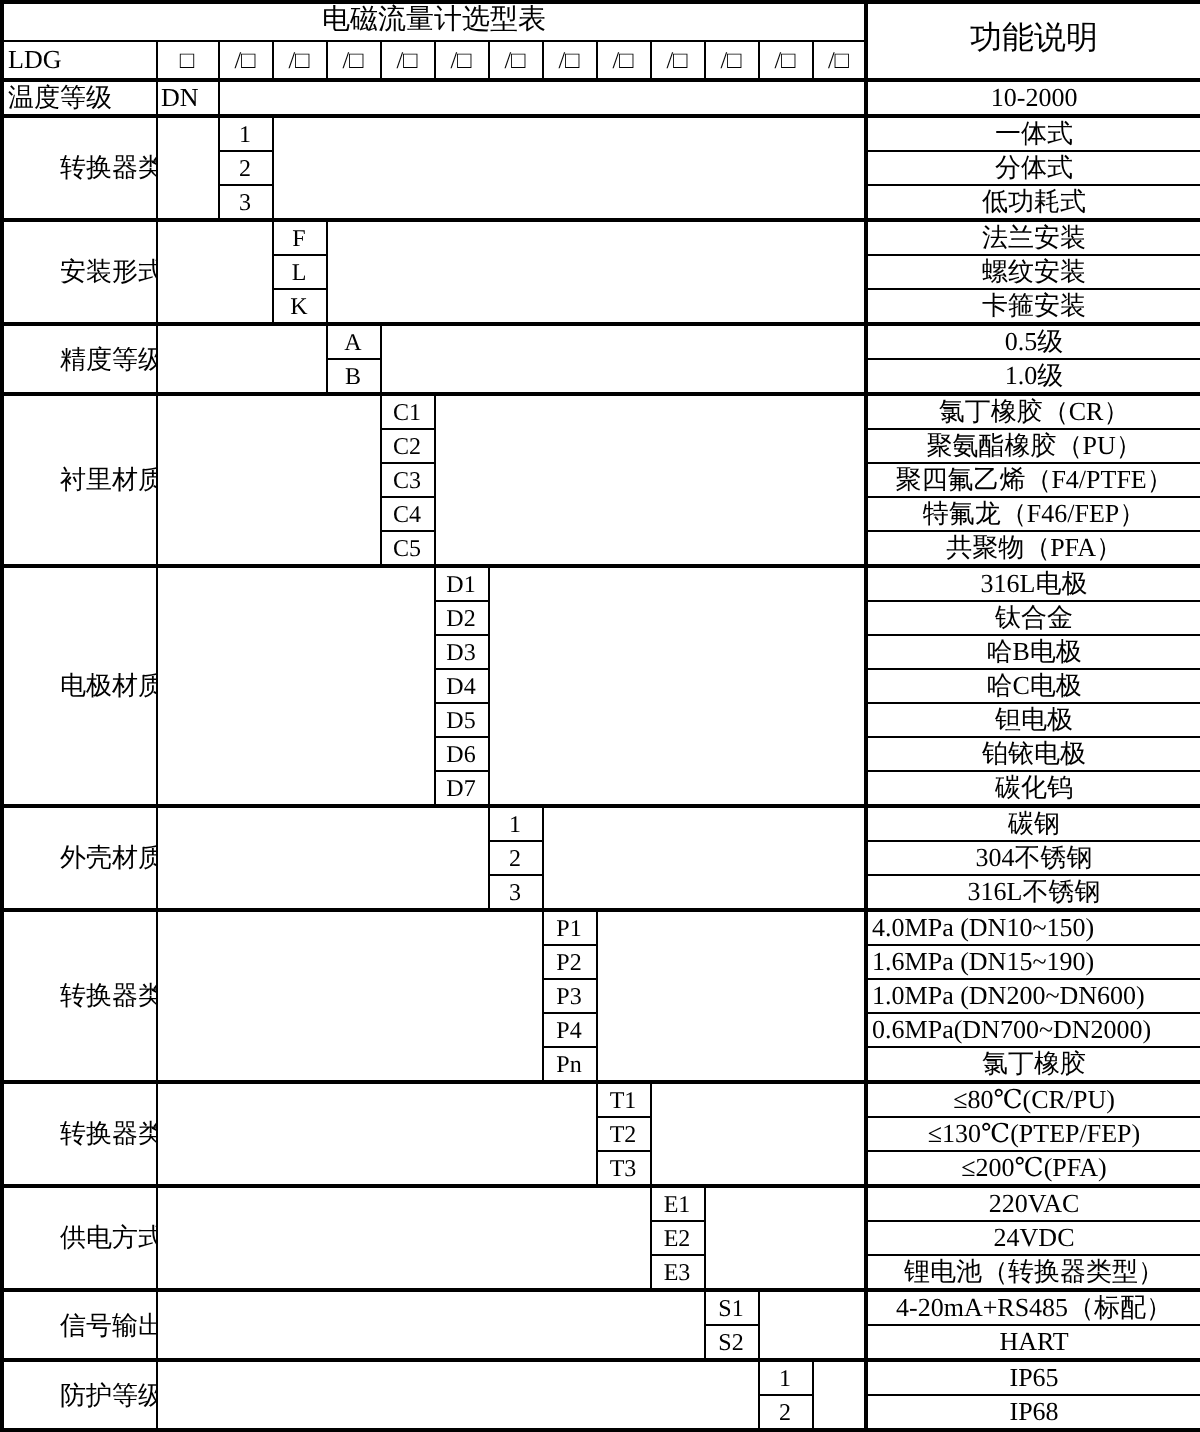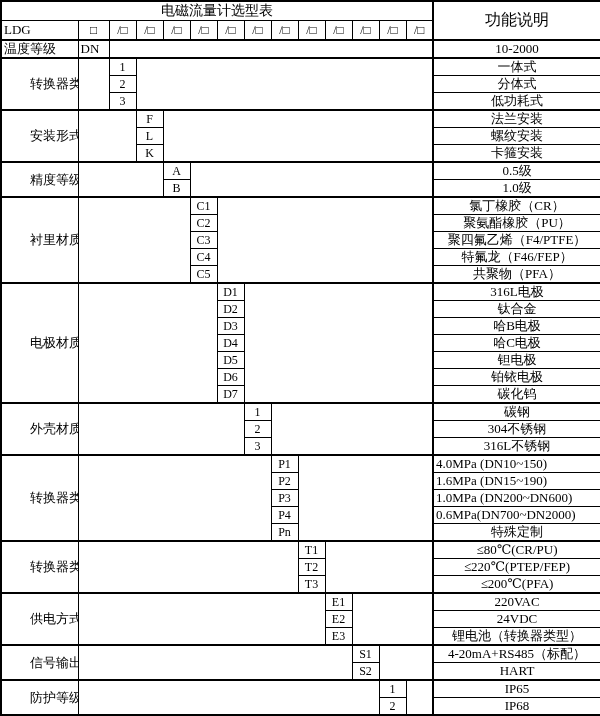--- a/index.html
+++ b/index.html
@@ -210,33 +210,33 @@
 <tr>
         <td class="code">P3</td>
         <td class="fn left">1.0MPa (DN200~DN600)</td>
       </tr>
 <tr>
         <td class="code">P4</td>
         <td class="fn left">0.6MPa(DN700~DN2000)</td>
       </tr>
 <tr>
         <td class="code">Pn</td>
-        <td class="fn">特殊定制</td>
+        <td class="fn">氯丁橡胶</td>
       </tr>
 
 <tr class="sec">
   <td rowspan="3" class="cat">转换器类型</td>
   <td rowspan="3" colspan="8" class="empty"></td>
   <td class="code">T1</td>
   <td rowspan="3" colspan="4" class="empty"></td>
   <td class="fn">≤80℃(CR/PU)</td>
 </tr>
 <tr>
         <td class="code">T2</td>
-        <td class="fn">≤220℃(PTEP/FEP)</td>
+        <td class="fn">≤130℃(PTEP/FEP)</td>
       </tr>
 <tr>
         <td class="code">T3</td>
         <td class="fn">≤200℃(PFA)</td>
       </tr>
 
 <tr class="sec">
   <td rowspan="3" class="cat">供电方式</td>
   <td rowspan="3" colspan="9" class="empty"></td>
   <td class="code">E1</td>

